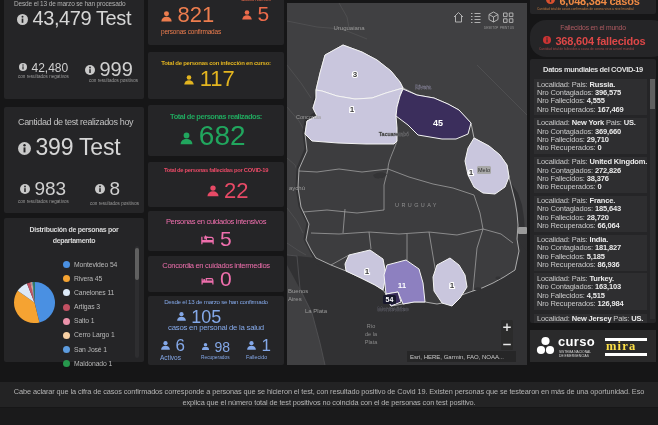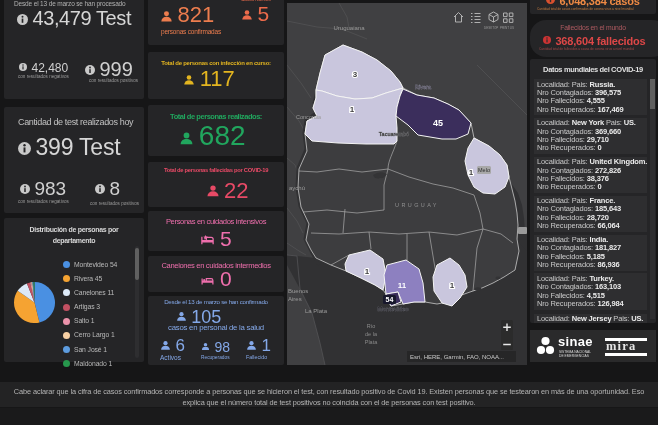--- a/index.html
+++ b/index.html
@@ -163,21 +163,21 @@
   <div class="ctr nw" style="position:absolute; left:0; top:16px; width:136px; color:#ef6fad;">
     <svg class="ic" width="15" height="13" viewBox="0 0 24 20" style="margin-bottom:2px;">
           <path d="M3 4 v12 M3 12 h18 v4 M3 10 h18 v-2 a3 3 0 0 0 -3 -3 h-8 v5" stroke="#ef6fad" stroke-width="2" fill="none"></path>
           <path d="M9 1 l1.2 2.4 2.6 .4 -1.9 1.8 .5 2.6 -2.4 -1.2 -2.4 1.2 .5 -2.6 -1.9 -1.8 2.6 -.4 z" fill="#ef6fad"></path>
         </svg>
     <span style="font-size:21px;">5</span>
   </div>
 </div>
 
 <div class="card" style="left:148px; top:256px; width:136px; height:36px;">
-  <div class="ctr nw" style="position:absolute; left:0; top:5px; width:136px; font-size:7.6px; letter-spacing:-0.35px; color:#ef6fad;">Canelones en cuidados intermedios</div>
+  <div class="ctr nw" style="position:absolute; left:0; top:5px; width:136px; font-size:7.6px; letter-spacing:-0.35px; color:#ef6fad;">Concordia en cuidados intermedios</div>
   <div class="ctr nw" style="position:absolute; left:0; top:11px; width:136px; color:#ef6fad;">
     <svg class="ic" width="15" height="12" viewBox="0 0 24 20" style="margin-bottom:2px;">
           <path d="M3 6 v10 M3 12 h18 v4 M3 10 h18 v-1 a3 3 0 0 0 -3 -3 h-8 v4" stroke="#ef6fad" stroke-width="2" fill="none"></path>
           <circle cx="6.5" cy="8.5" r="1.8" fill="#ef6fad"></circle>
         </svg>
     <span style="font-size:21px;">0</span>
   </div>
 </div>
 
 <div class="card" style="left:148px; top:296px; width:136px; height:69px;">
@@ -355,25 +355,25 @@
     <div style="position:absolute; top:0; width:5px; height:30px; background:#606060;"></div>
   </div>
 </div>
 
 <div style="position:absolute; left:530px; top:330px; width:126px; height:32px; background:#2a2a2b;">
   <svg style="position:absolute; left:6px; top:6px;" width="19" height="20" viewBox="0 0 38 40">
     <circle cx="19" cy="10" r="8.2" fill="#fff"></circle>
         <circle cx="10" cy="28" r="8.2" fill="#fff"></circle>
         <circle cx="28" cy="28" r="8.2" fill="#fff"></circle>
   </svg>
-  <div style="position:absolute; left:28px; top:4px; font-size:13px; font-weight:bold; color:#fff; letter-spacing:0.3px;">sinae</div>
+  <div style="position:absolute; left:28px; top:4px; font-size:13px; font-weight:bold; color:#fff; letter-spacing:0.3px;">curso</div>
   <div style="position:absolute; left:29px; top:20px; font-size:3.3px; color:#ddd; line-height:4px;">SISTEMA NACIONAL<br>DE EMERGENCIAS</div>
   <div style="position:absolute; left:75px; top:8px; width:42px; height:18px;">
     <div style="position:absolute; left:0; top:0; width:42px; height:2.5px; background:#fff;"></div>
-    <div style="position:absolute; left:1px; top:1px; font-size:12.5px; font-weight:bold; color:#e5e5e5; font-family:'Liberation Serif',serif; letter-spacing:1.2px;">mira</div>
+    <div style="position:absolute; left:1px; top:1px; font-size:12.5px; font-weight:bold; color:#fde047; font-family:'Liberation Serif',serif; letter-spacing:1.2px;">mira</div>
     <div style="position:absolute; left:0; top:14.5px; width:42px; height:3.2px; background:#fff;"></div>
   </div>
 </div>
 
 <div style="position:absolute; left:0; top:382px; width:658px; height:25px; background:#232324;">
   <div class="ctr" style="position:absolute; left:0; top:4px; width:658px; font-size:7.35px; letter-spacing:-0.1px; color:#b5b5b5; line-height:11px;">Cabe aclarar que la cifra de casos confirmados corresponde a personas que se hicieron el test, con resultado positivo de Covid 19. Existen personas que se testearon en más de una oportunidad. Eso<br>explica que el número total de test positivos no coincida con el de personas con test positivo.</div>
 </div>
 <div style="position:absolute; left:0; top:408px; width:658px; height:17px; background:#1a1a1b;"></div>
 
 </div>

